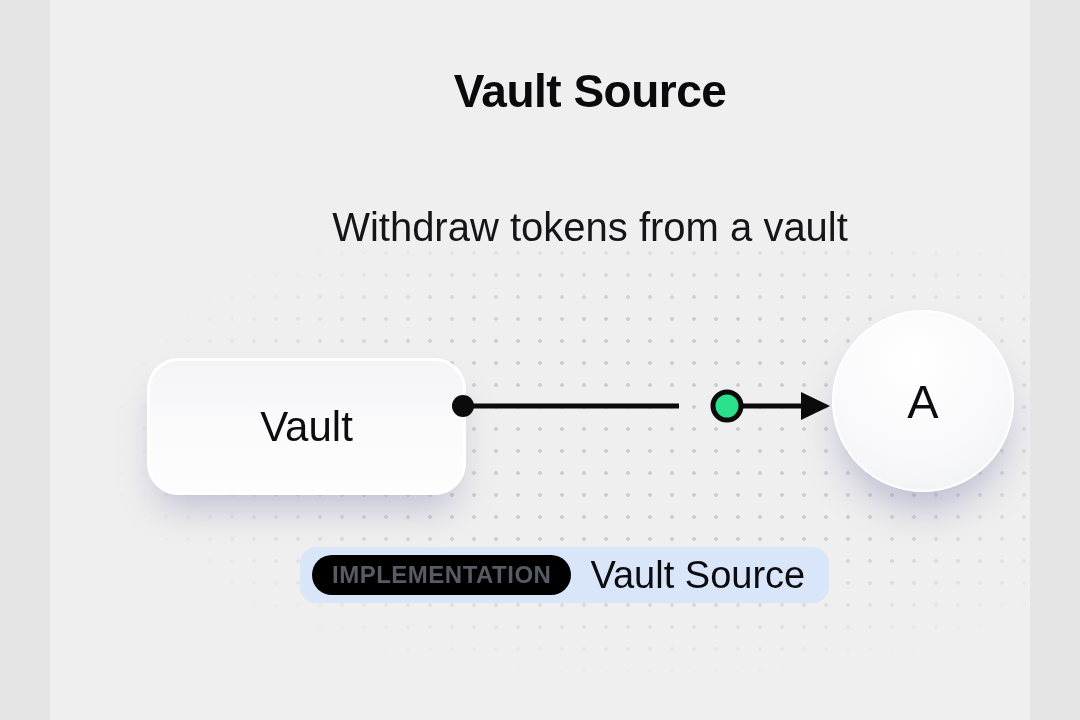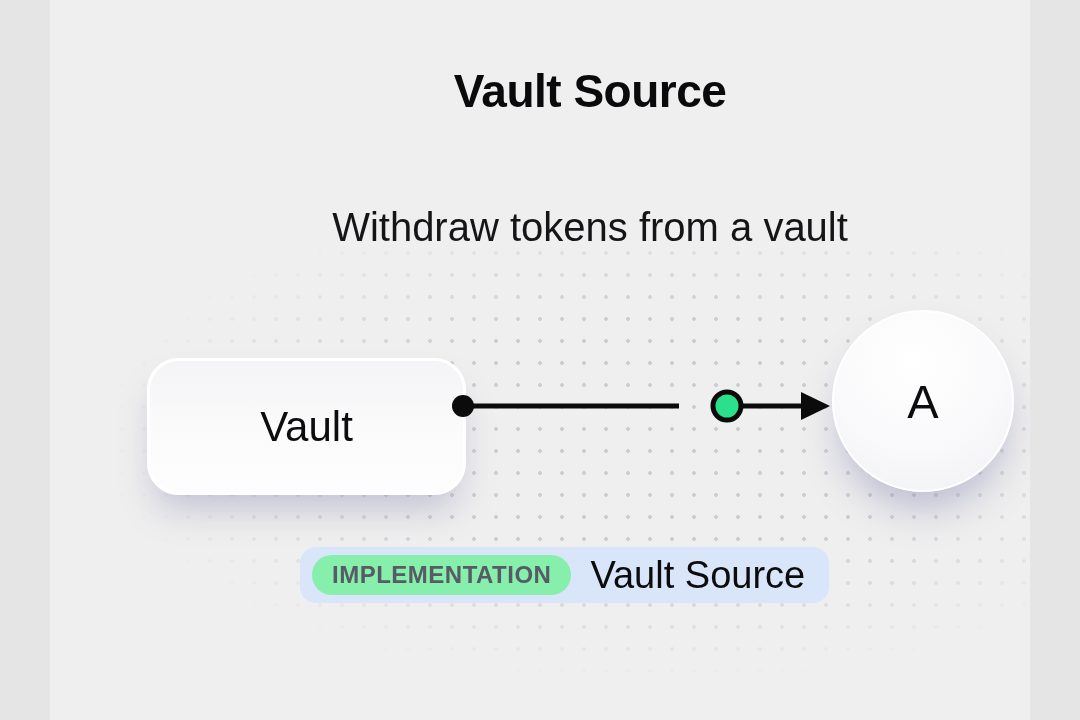--- a/index.html
+++ b/index.html
@@ -58,21 +58,21 @@
   .edge{position:absolute;left:395px;top:380px;width:400px;height:52px;z-index:4;}
 
   
   .impl-badge{
     position:absolute;left:250px;top:547px;height:56px;z-index:3;
     display:inline-flex;align-items:center;gap:19px;
     padding:0 24px 0 12px;border-radius:16px;background:#d9e5f9;
   }
   .impl-pill{
     display:flex;align-items:center;height:40px;padding:0 20px;
-    border-radius:20px;background:#86efac;
+    border-radius:20px;background:#000000;
     font-size:24px;font-weight:600;letter-spacing:.5px;color:#565b64;
   }
   .impl-label{font-size:38px;font-weight:500;color:#0c0c0e;white-space:nowrap;}
 </style>
 </head>
 <body>
 
 <div class="canvas">
 
   <div class="dot-field">

